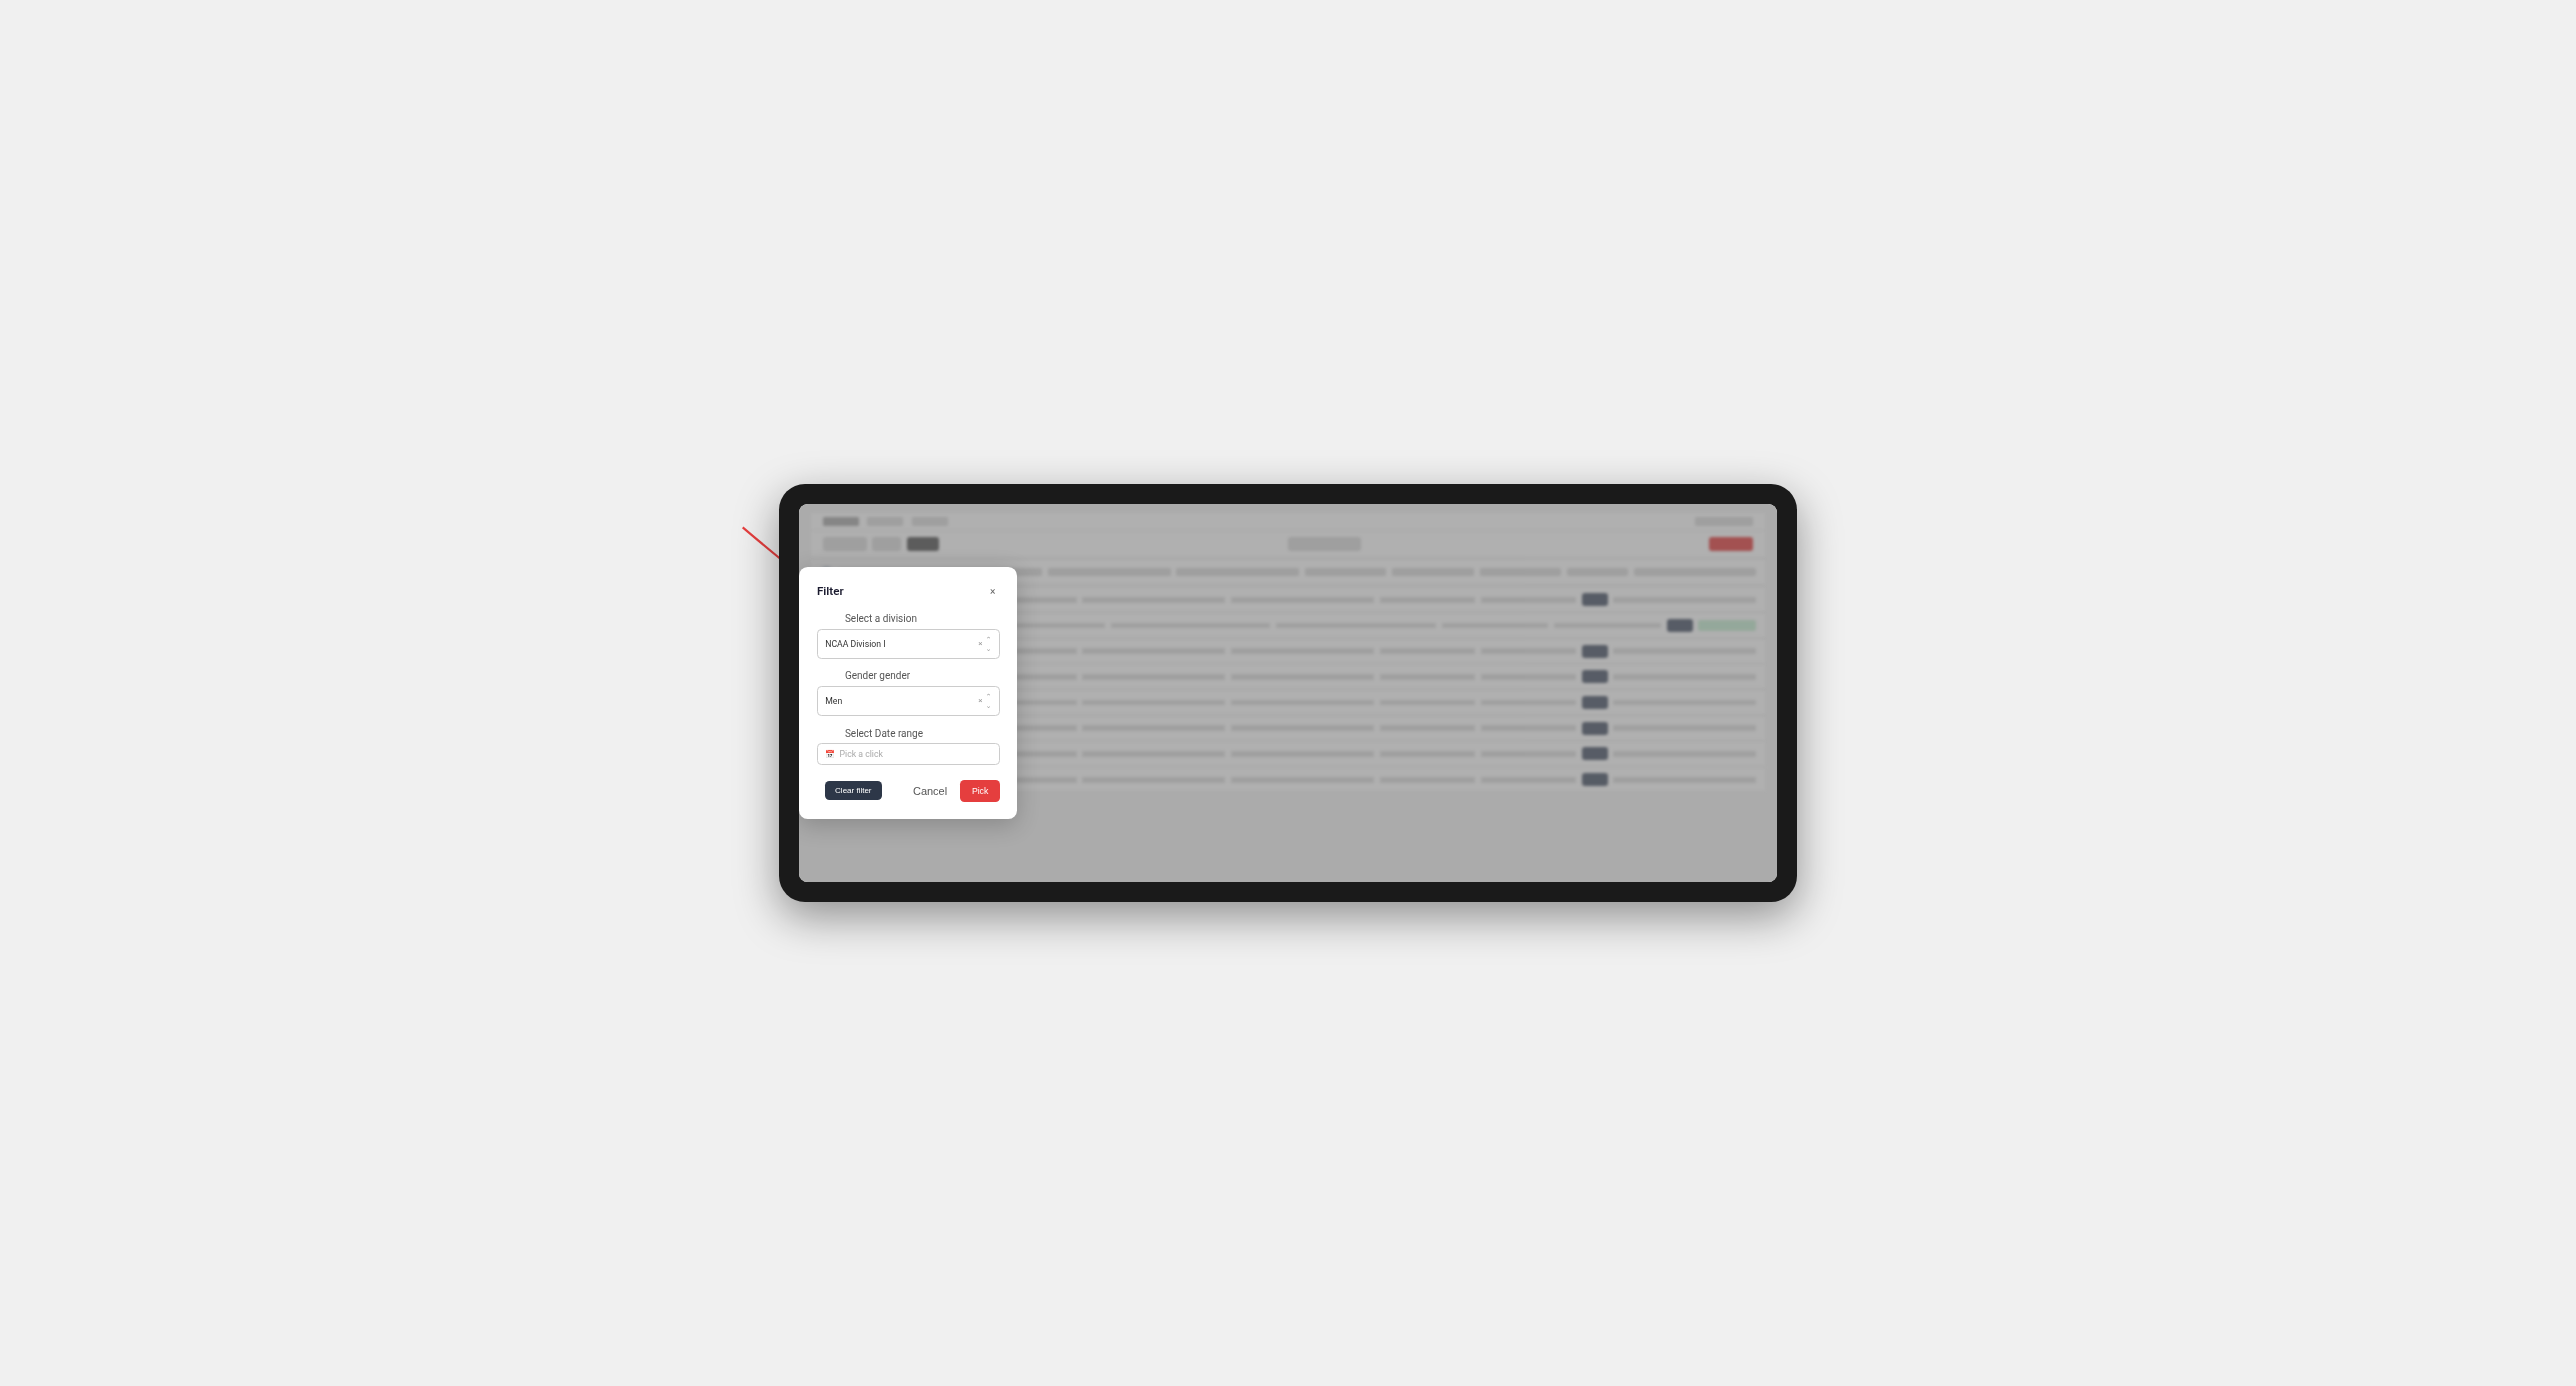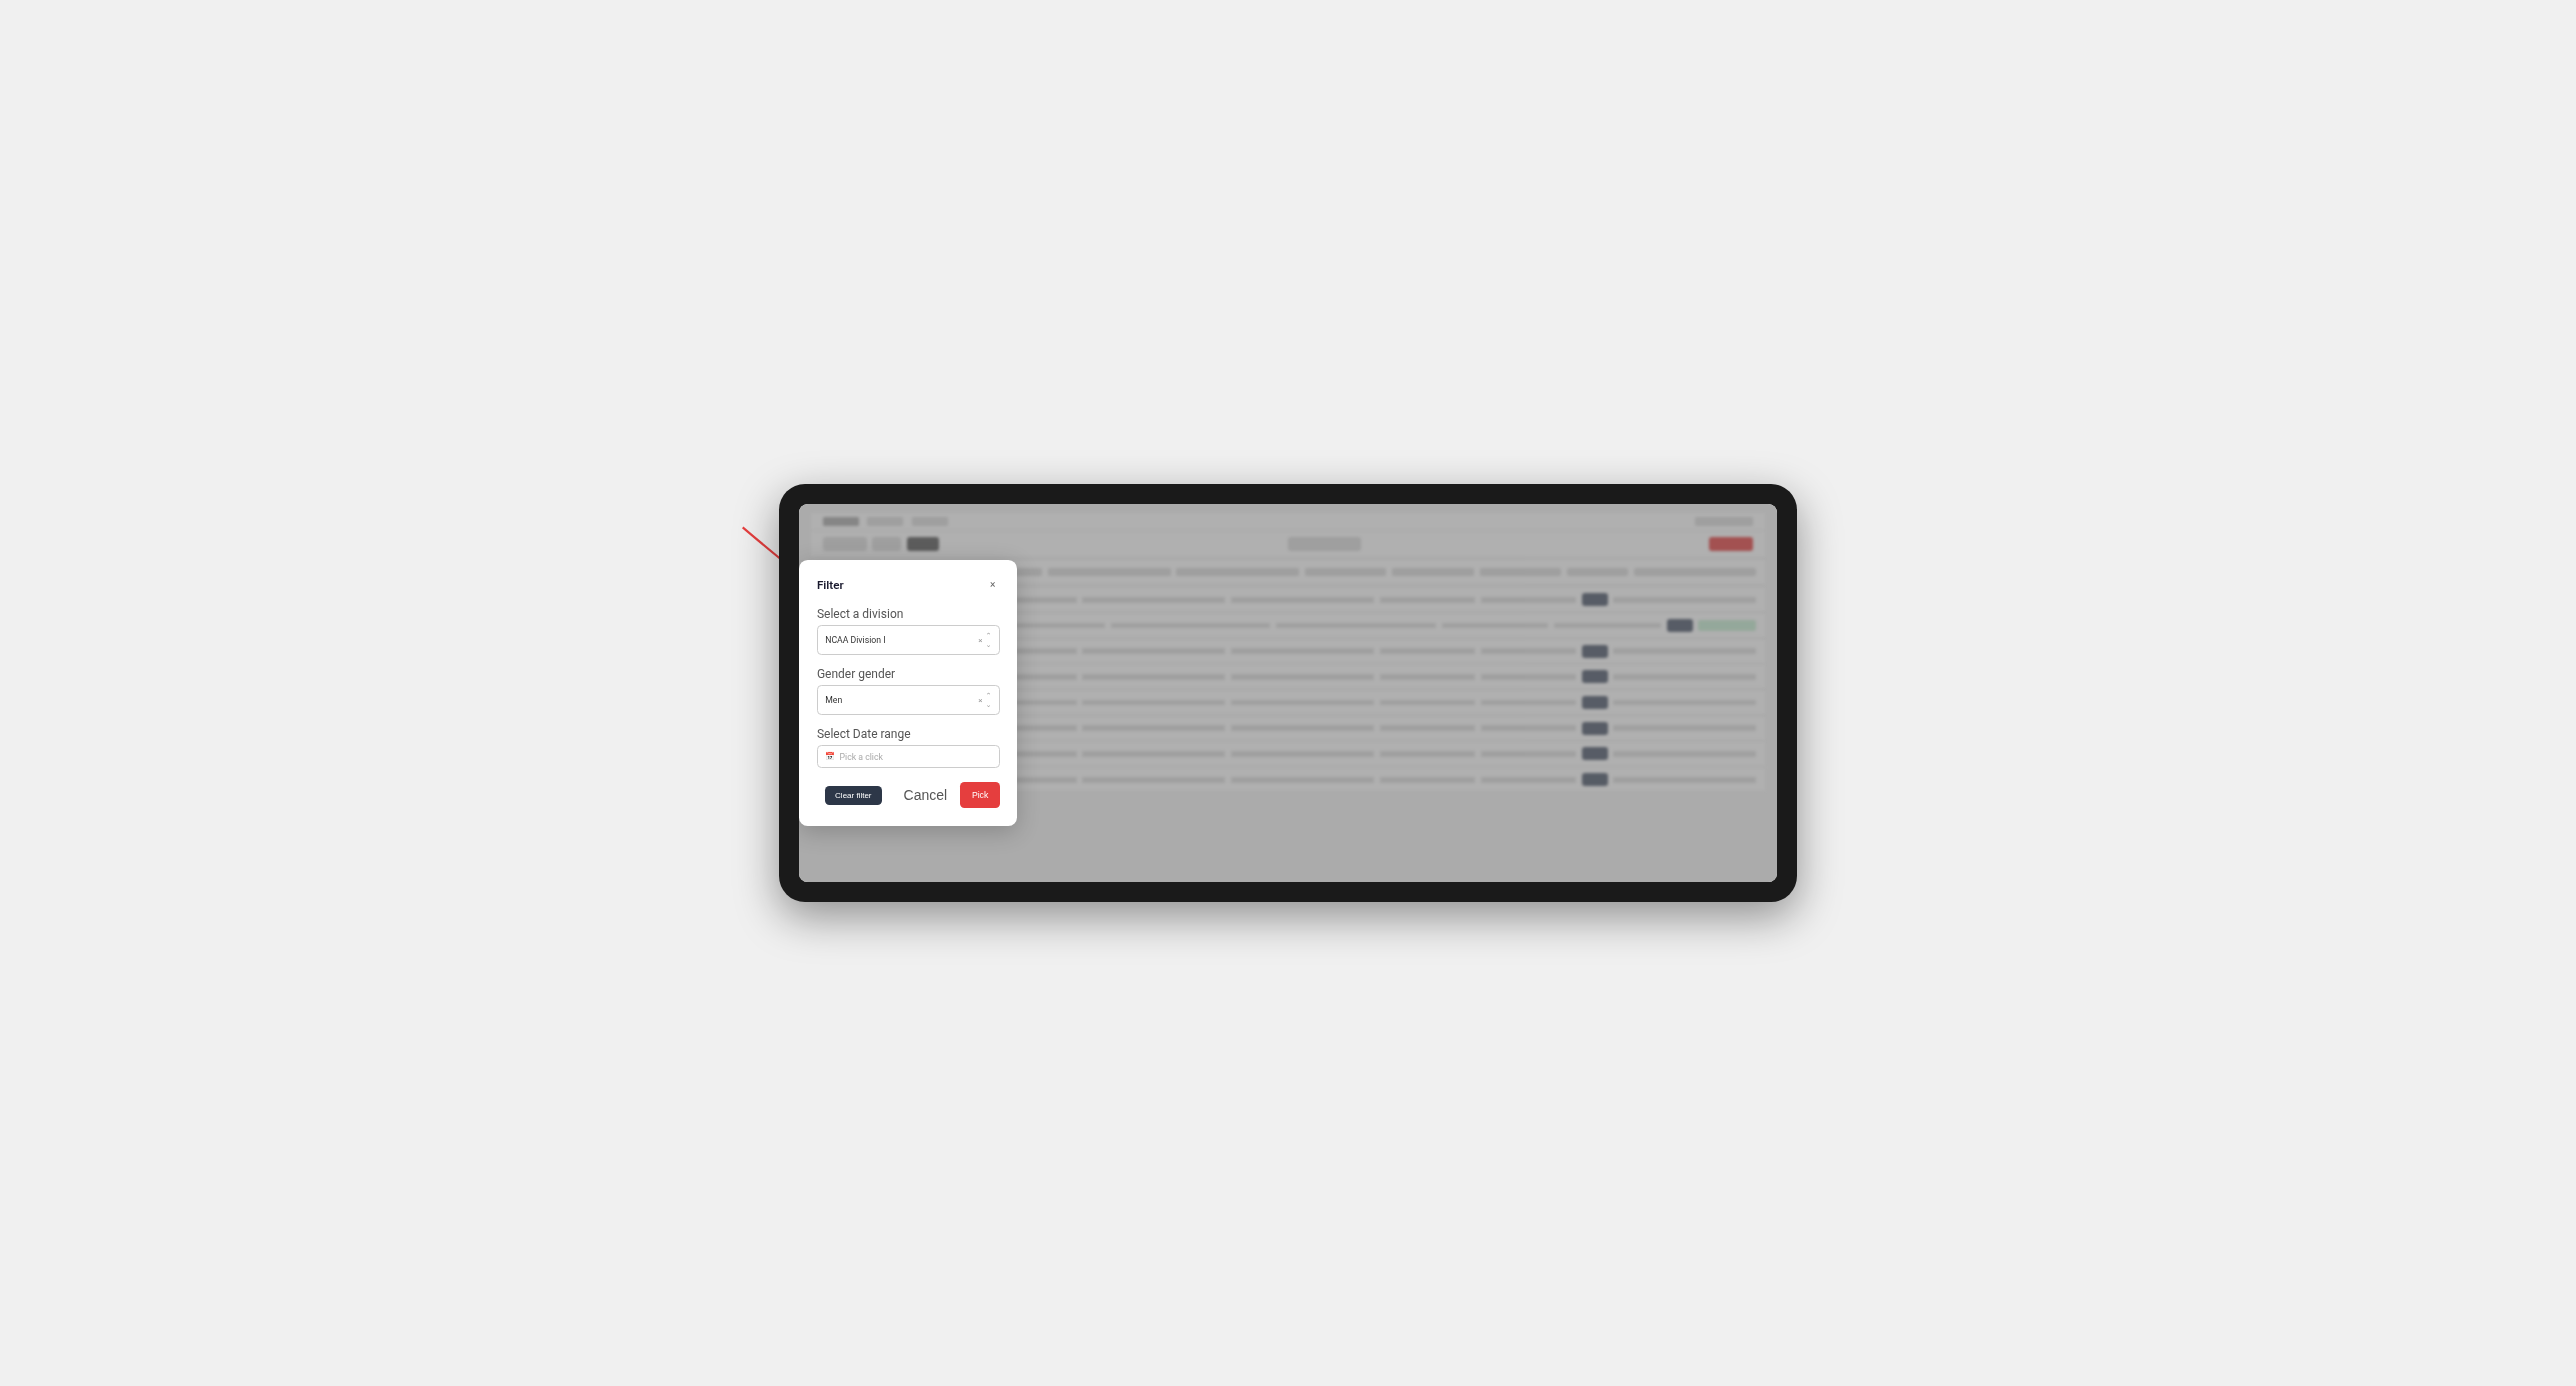--- a/index.html
+++ b/index.html
@@ -182,24 +182,25 @@
       color: #666;
       font-size: 10.2px;
       border-radius: 50%;
     }
 
     .form-group {
       margin-bottom: 11.6px;
     }
 
     .form-label {
-      font-size: 12px;
+      font-size: 10px;
       color: #555;
       margin-bottom: 4.4px;
       display: block;
+      margin-left: 28px;
     }
 
     .select-wrapper {
       position: relative;
       border: 0.7px solid #ccc;
       border-radius: 4.4px;
       background: white;
       display: flex;
       align-items: center;
       padding: 5.1px 7.3px;
@@ -270,21 +271,21 @@
 
     .modal-footer-right {
       display: flex;
       gap: 5.8px;
     }
 
     .btn-cancel {
       background: transparent;
       border: none;
       color: #555;
-      font-size: 14px;
+      font-size: 11px;
       cursor: pointer;
       padding: 5.1px 7.3px;
     }
 
     .btn-apply {
       background: #e53e3e;
       color: white;
       border: none;
       border-radius: 4.4px;
       padding: 5.1px 11.6px;

